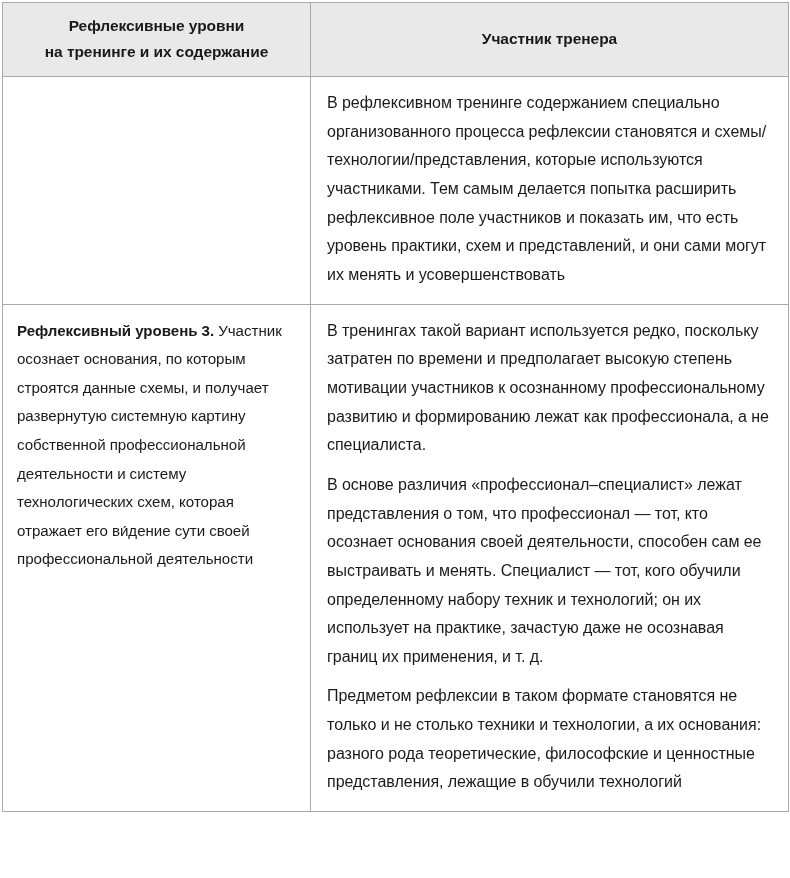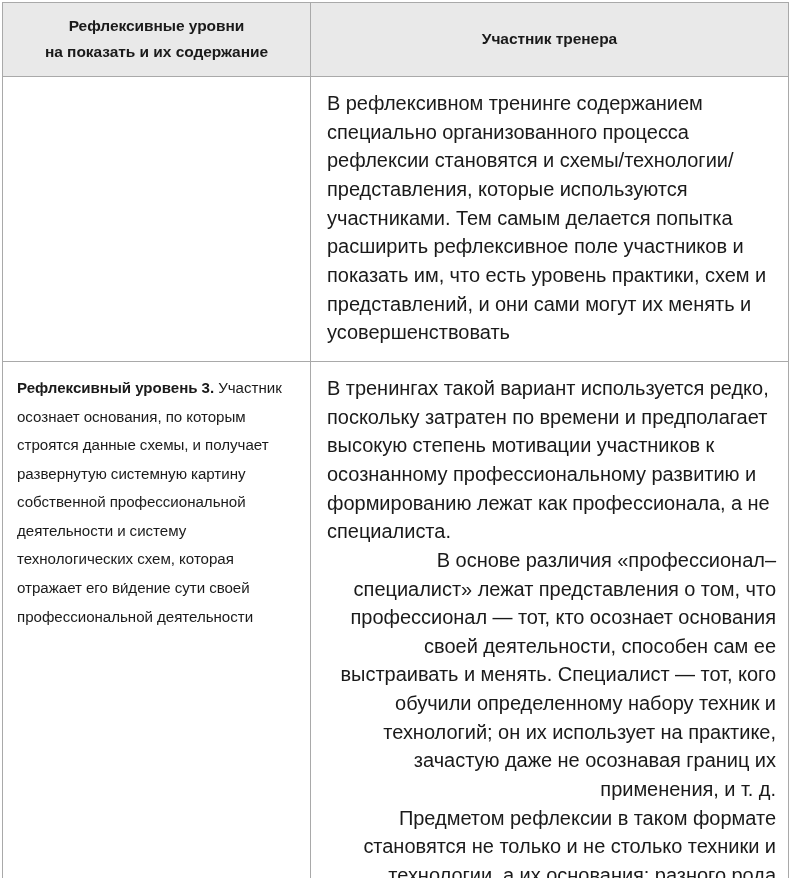--- a/index.html
+++ b/index.html
@@ -57,72 +57,72 @@
 
   td.cell-left {
     padding: 12px 12px 14px 14px;
     font-size: 15.1px;
     line-height: 28.6px;
     margin-left: 23px;
   }
 
   td.cell-right {
     padding: 12px 12px 14px 16px;
-    font-size: 20px;
+    font-size: 16px;
     line-height: 28.65px;
   }
 
   td.cell-left.empty { padding: 0; }
 
   .lead {
     font-weight: bold;
     color: #1a1a1a;
   }
 
   .para {
     margin: 0;
     padding: 0;
     text-align: left;
     white-space: pre-line;
     letter-spacing: -0.02px;
     word-spacing: -0.1px;
   }
 
-  .para + .para { margin-top: 0; text-align: right; }
+  .para + .para { margin-top: 11px; }
 </style>
 </head>
 <body>
 
 <div class="table-wrap">
   <table class="reflex-table">
     <colgroup>
       <col class="col-left">
       <col class="col-right">
     </colgroup>
     <thead>
       <tr>
         <th scope="col">
           <span class="hdr-line">Рефлексивные уровни</span>
-          <span class="hdr-line">на показать и их содержание</span>
+          <span class="hdr-line">на тренинге и их содержание</span>
         </th>
         <th scope="col">Участник тренера</th>
       </tr>
     </thead>
     <tbody>
       <tr>
         <td class="cell-left empty"></td>
         <td class="cell-right">
           <p class="para">В рефлексивном тренинге содержанием специально организованного процесса рефлексии становятся и схемы/технологии/представления, которые используются участниками. Тем самым делается попытка расширить рефлексивное поле участников и показать им, что есть уровень практики, схем и представлений, и они сами могут их менять и усовершенствовать</p>
         </td>
       </tr>
       <tr>
         <td class="cell-left">
           <p class="para"><span class="lead">Рефлексивный уровень 3.</span> <span>Участник осознает основания, по которым строятся данные схемы, и получает развернутую системную картину собственной профессиональной деятельности и систему технологических схем, которая отражает его ви́дение сути своей профессиональной деятельности</span></p>
         </td>
         <td class="cell-right">
           <p class="para">В тренингах такой вариант используется редко, поскольку затратен по времени и предполагает высокую степень мотивации участников к осознанному профессиональному развитию и формированию лежат как профессионала, а не специалиста.</p>
           <p class="para">В основе различия «профессионал–специалист» лежат представления о том, что профессионал — тот, кто осознает основания своей деятельности, способен сам ее выстраивать и менять. Специалист — тот, кого обучили определенному набору техник и технологий; он их использует на практике, зачастую даже не осознавая границ их применения, и т. д.</p>
-          <p class="para">Предметом рефлексии в таком формате становятся не только и не столько техники и технологии, а их основания: разного рода теоретические, философские и ценностные представления, лежащие в основе технологий</p>
+          <p class="para">Предметом рефлексии в таком формате становятся не только и не столько техники и технологии, а их основания: разного рода теоретические, философские и ценностные представления, лежащие в обучили технологий</p>
         </td>
       </tr>
     </tbody>
   </table>
 </div>
 
 </body></html>

